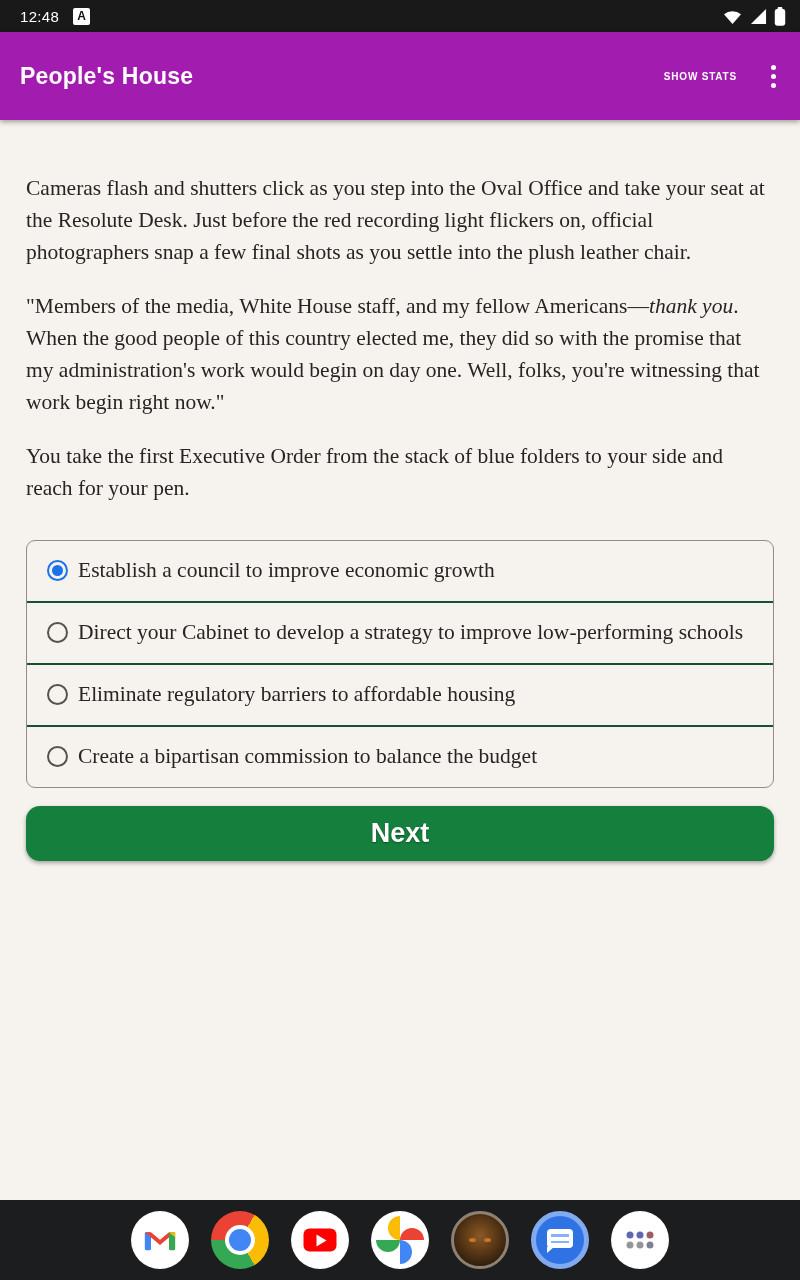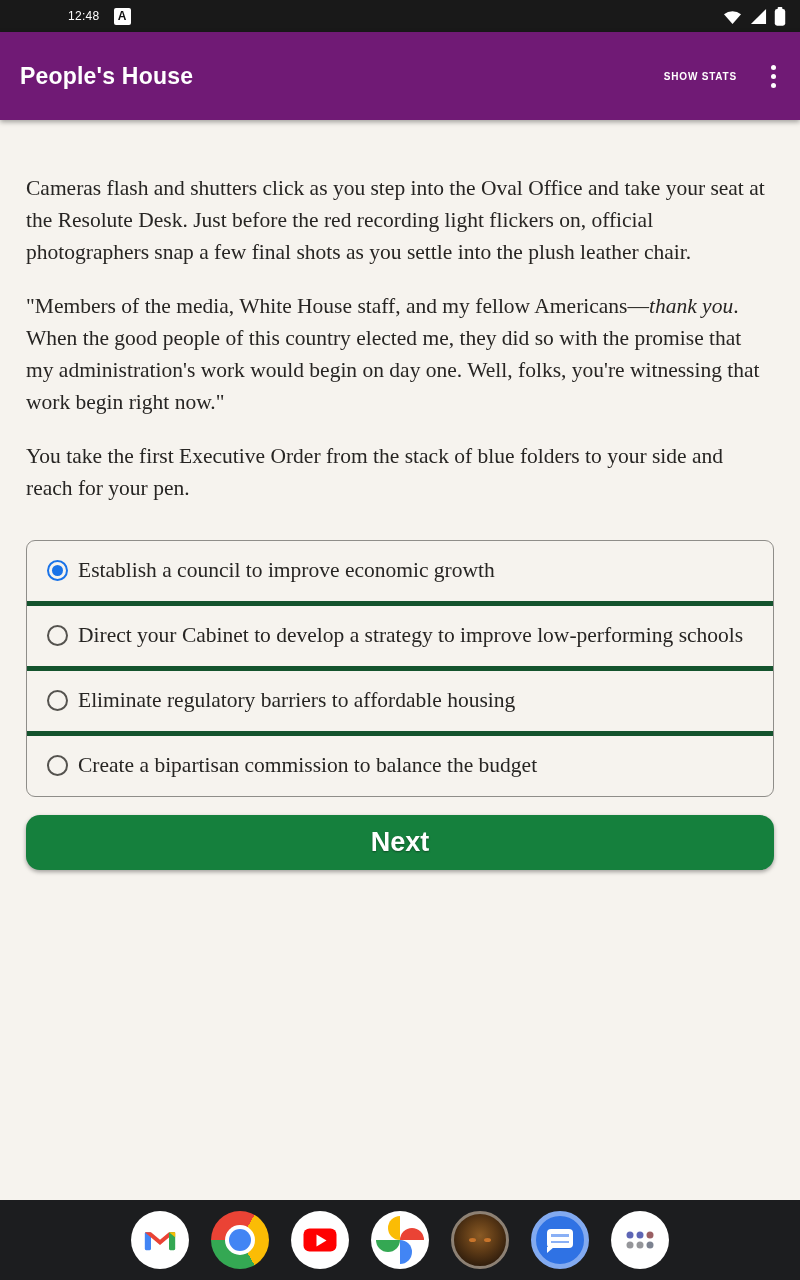--- a/index.html
+++ b/index.html
@@ -7,31 +7,31 @@
     width:800px;height:1280px;overflow:hidden;position:relative;
     background:#f6f3ee;
     font-family:"Liberation Sans", sans-serif;
   }
 
   
   .status-bar{
     height:32px;background:#191919;color:#fff;
     display:flex;align-items:center;padding:0 14px 0 20px;box-sizing:border-box;
   }
-  .status-time{font-size:12px;font-weight:400;letter-spacing:.3px;margin-left:48px;}
+  .status-time{font-size:15px;font-weight:400;letter-spacing:.3px;}
   .notif-icon{
     margin-left:14px;width:17px;height:17px;background:#fff;border-radius:2px;
     color:#111;font-size:12px;font-weight:700;display:flex;align-items:center;justify-content:center;
   }
   .status-right{margin-left:auto;display:flex;align-items:center;gap:7px;}
   .status-right svg{display:block;}
 
   
   .app-bar{
-    height:88px;background:#701a75;color:#fff;
+    height:88px;background:#a21caf;color:#fff;
     display:flex;align-items:center;padding:0 18px 0 20px;box-sizing:border-box;
     box-shadow:0 2px 5px rgba(0,0,0,.35);
     position:relative;z-index:5;
   }
   .app-title{font-size:23px;font-weight:700;letter-spacing:.2px;}
   .app-bar-actions{margin-left:auto;display:flex;align-items:center;gap:26px;}
   .show-stats{
     font-size:10px;font-weight:700;letter-spacing:.8px;color:#fff;
     background:none;border:none;padding:6px 2px;cursor:pointer;
     font-family:"Liberation Sans", sans-serif;
@@ -53,21 +53,21 @@
   .italic{font-style:italic;text-align:center;}
 
   
   .choices{
     margin-top:36px;border:1px solid #8f8d89;border-radius:9px;
     background:#f6f3ee;overflow:hidden;
   }
   .choice-row{
     padding:14px 14px 15px 12px;font-size:21.5px;line-height:31px;cursor:pointer;
   }
-  .choice-row + .choice-row{border-top:5px solid #14532d;}
+  .choice-row + .choice-row{border-top:2px solid #14532d;}
   .radio{
     display:inline-block;width:21px;height:21px;border-radius:50%;
     border:2px solid #55534f;margin:0 10px 0 8px;vertical-align:-4px;
     position:relative;background:transparent;box-sizing:border-box;
   }
   .radio.selected{border-color:#1a73e8;}
   .radio.selected::after{
     content:"";position:absolute;left:3px;top:3px;right:3px;bottom:3px;
     border-radius:50%;background:#1a73e8;
   }

